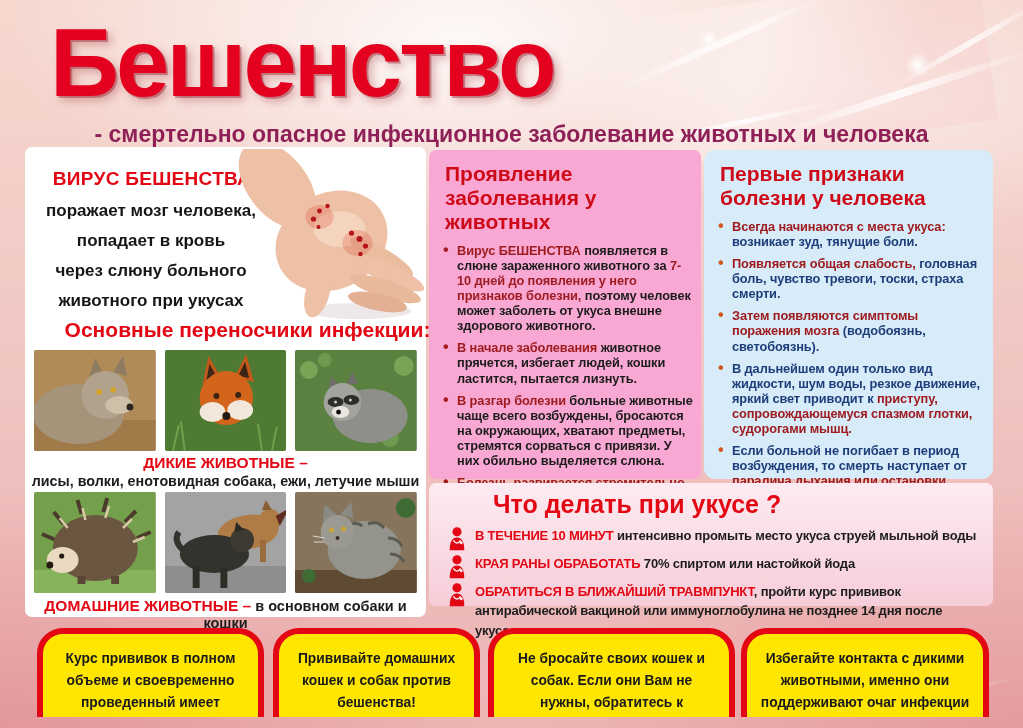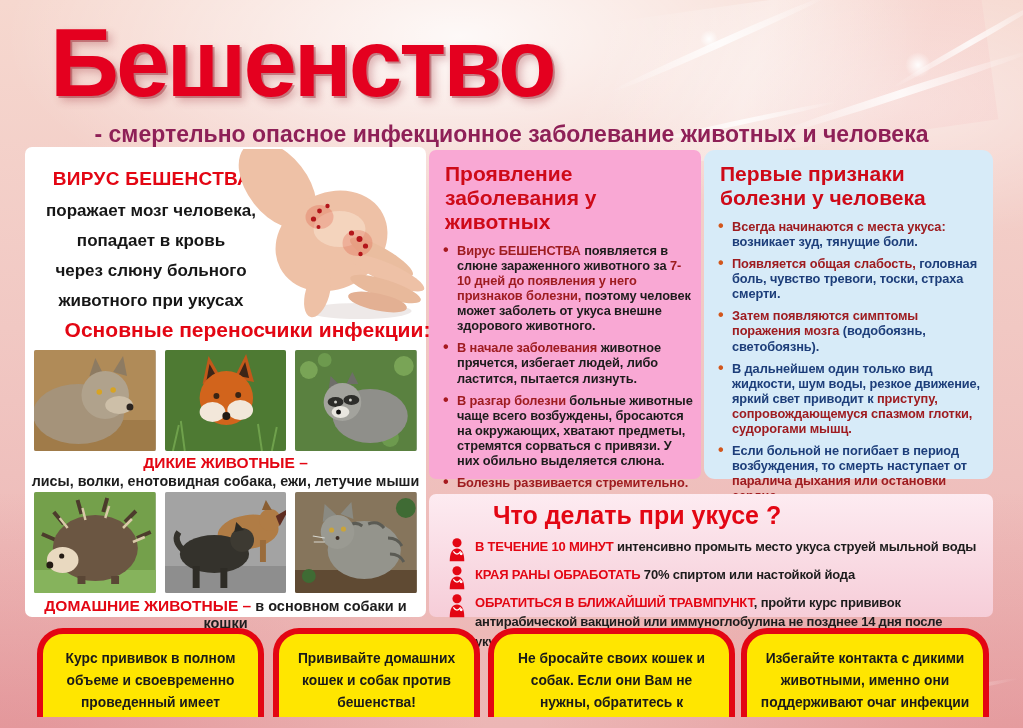--- a/index.html
+++ b/index.html
@@ -18,21 +18,21 @@
   .spark{position:absolute;border-radius:50%;background:radial-gradient(circle,rgba(255,255,255,.95),rgba(255,255,255,0) 70%);pointer-events:none;}
 
   .title{position:absolute;left:50px;top:8px;font-size:96px;font-weight:bold;letter-spacing:-3px;color:#e4001f;
     text-shadow:2px 2px 0 rgba(138,0,18,.35), 5px 5px 8px rgba(150,30,40,.30);}
   .subtitle{position:absolute;left:0;top:112px;width:1023px;text-align:center;font-size:23px;font-weight:bold;color:#8e2057;margin-top:9px;}
 
   .panel{position:absolute;border-radius:7px;box-sizing:border-box;}
   .panel-left{left:25px;top:147px;width:401px;height:470px;background:#ffffff;}
   .panel-animals{left:429px;top:150px;width:272px;height:329px;background:#f9a8d4;padding:12px 6px 0 14px;}
   .panel-human{left:704px;top:150px;width:289px;height:329px;background:#d7ebf8;padding:12px 8px 0 14px;border-radius:11px;}
-  .panel-bite{left:429px;top:483px;width:564px;height:123px;background:linear-gradient(180deg,#fdebf1,#f6cdd8);padding:6px 10px 0 16px;margin-top:11px;}
+  .panel-bite{left:429px;top:483px;width:564px;height:123px;background:linear-gradient(180deg,#fdebf1,#f6cdd8);padding:6px 10px 0 16px;}
 
   .virus-heading{position:absolute;top:21px;left:8px;width:238px;text-align:center;font-size:19px;font-weight:bold;color:#e30613;letter-spacing:.3px;}
   .virus-text{position:absolute;top:49px;left:0;width:252px;text-align:center;font-size:17px;font-weight:bold;color:#161616;line-height:30px;}
   .hand-wrap{position:absolute;right:0;top:2px;width:188px;height:172px;}
 
   .carriers-heading{position:absolute;top:171px;left:0;width:100%;text-align:center;font-size:21px;font-weight:bold;color:#e30613;padding-left:22px;}
   .photo-row{position:absolute;left:9px;width:383px;height:101px;display:flex;gap:9px;}
   .row-wild{top:203px;}
   .row-domestic{top:345px;}
   .photo{flex:1;overflow:hidden;border-radius:2px;background:#ccc;}
@@ -225,21 +225,21 @@
   </div>
   <div class="animals-label domestic-label">
     <span class="red">ДОМАШНИЕ ЖИВОТНЫЕ –</span><span> в основном собаки и кошки</span>
   </div>
 </div>
 
 <div class="panel panel-animals">
   <h2 style="width:238px;">Проявление заболевания у животных</h2>
   <ul class="bullets">
     <li><span class="r">Вирус БЕШЕНСТВА</span><span class="k"> появляется в слюне зараженного животного за </span><span class="r">7-10 дней до появления у него признаков болезни,</span><span class="k"> поэтому  человек может заболеть от укуса  внешне здорового животного.</span></li>
-    <li><span class="r">В начале заболевания</span><span class="k"> животное прячется, избегает людей, либо ластится, пытается лизнуть.</span></li>
+    <li><span class="r">В начале заболевания</span><span class="k"> животное прячется, избегает людей, кошки ластится, пытается лизнуть.</span></li>
     <li><span class="r">В разгар болезни</span><span class="k"> больные животные чаще всего возбуждены, бросаются на окружающих, хватают предметы, стремятся сорваться с привязи. У них обильно выделяется слюна.</span></li>
     <li><span class="r">Болезнь развивается стремительно.</span></li>
     <li><span class="r">В последней стадии</span><span class="k"> животное не двигается, погибает в состоянии комы.</span></li>
   </ul>
 </div>
 
 <div class="panel panel-human">
   <h2 style="width:250px;">Первые признаки болезни у человека</h2>
   <ul class="bullets">
     <li><span class="r">Всегда начинаются с места укуса:</span><span class="b"> возникает зуд, тянущие боли.</span></li>

